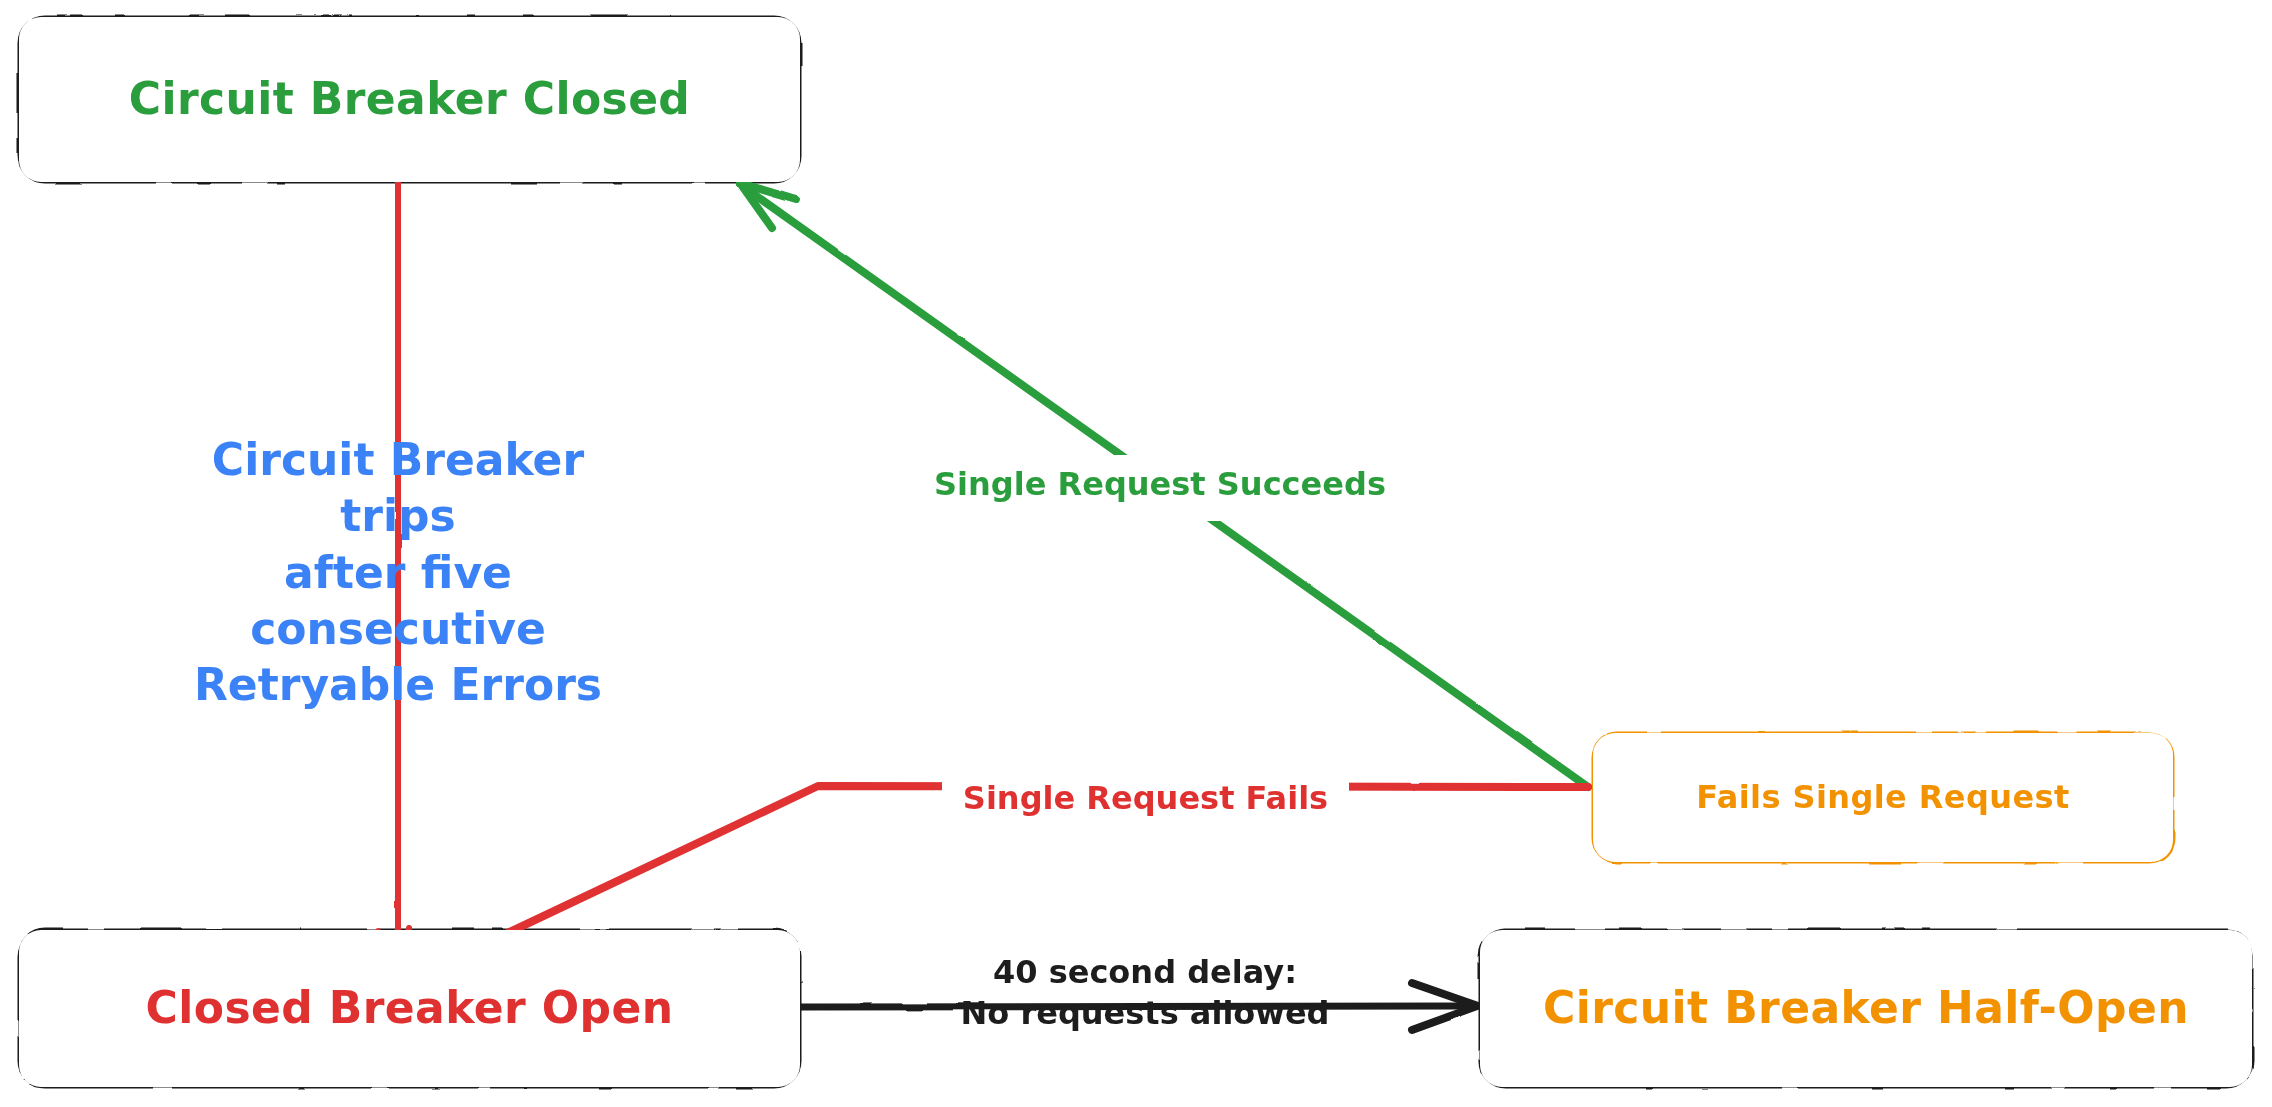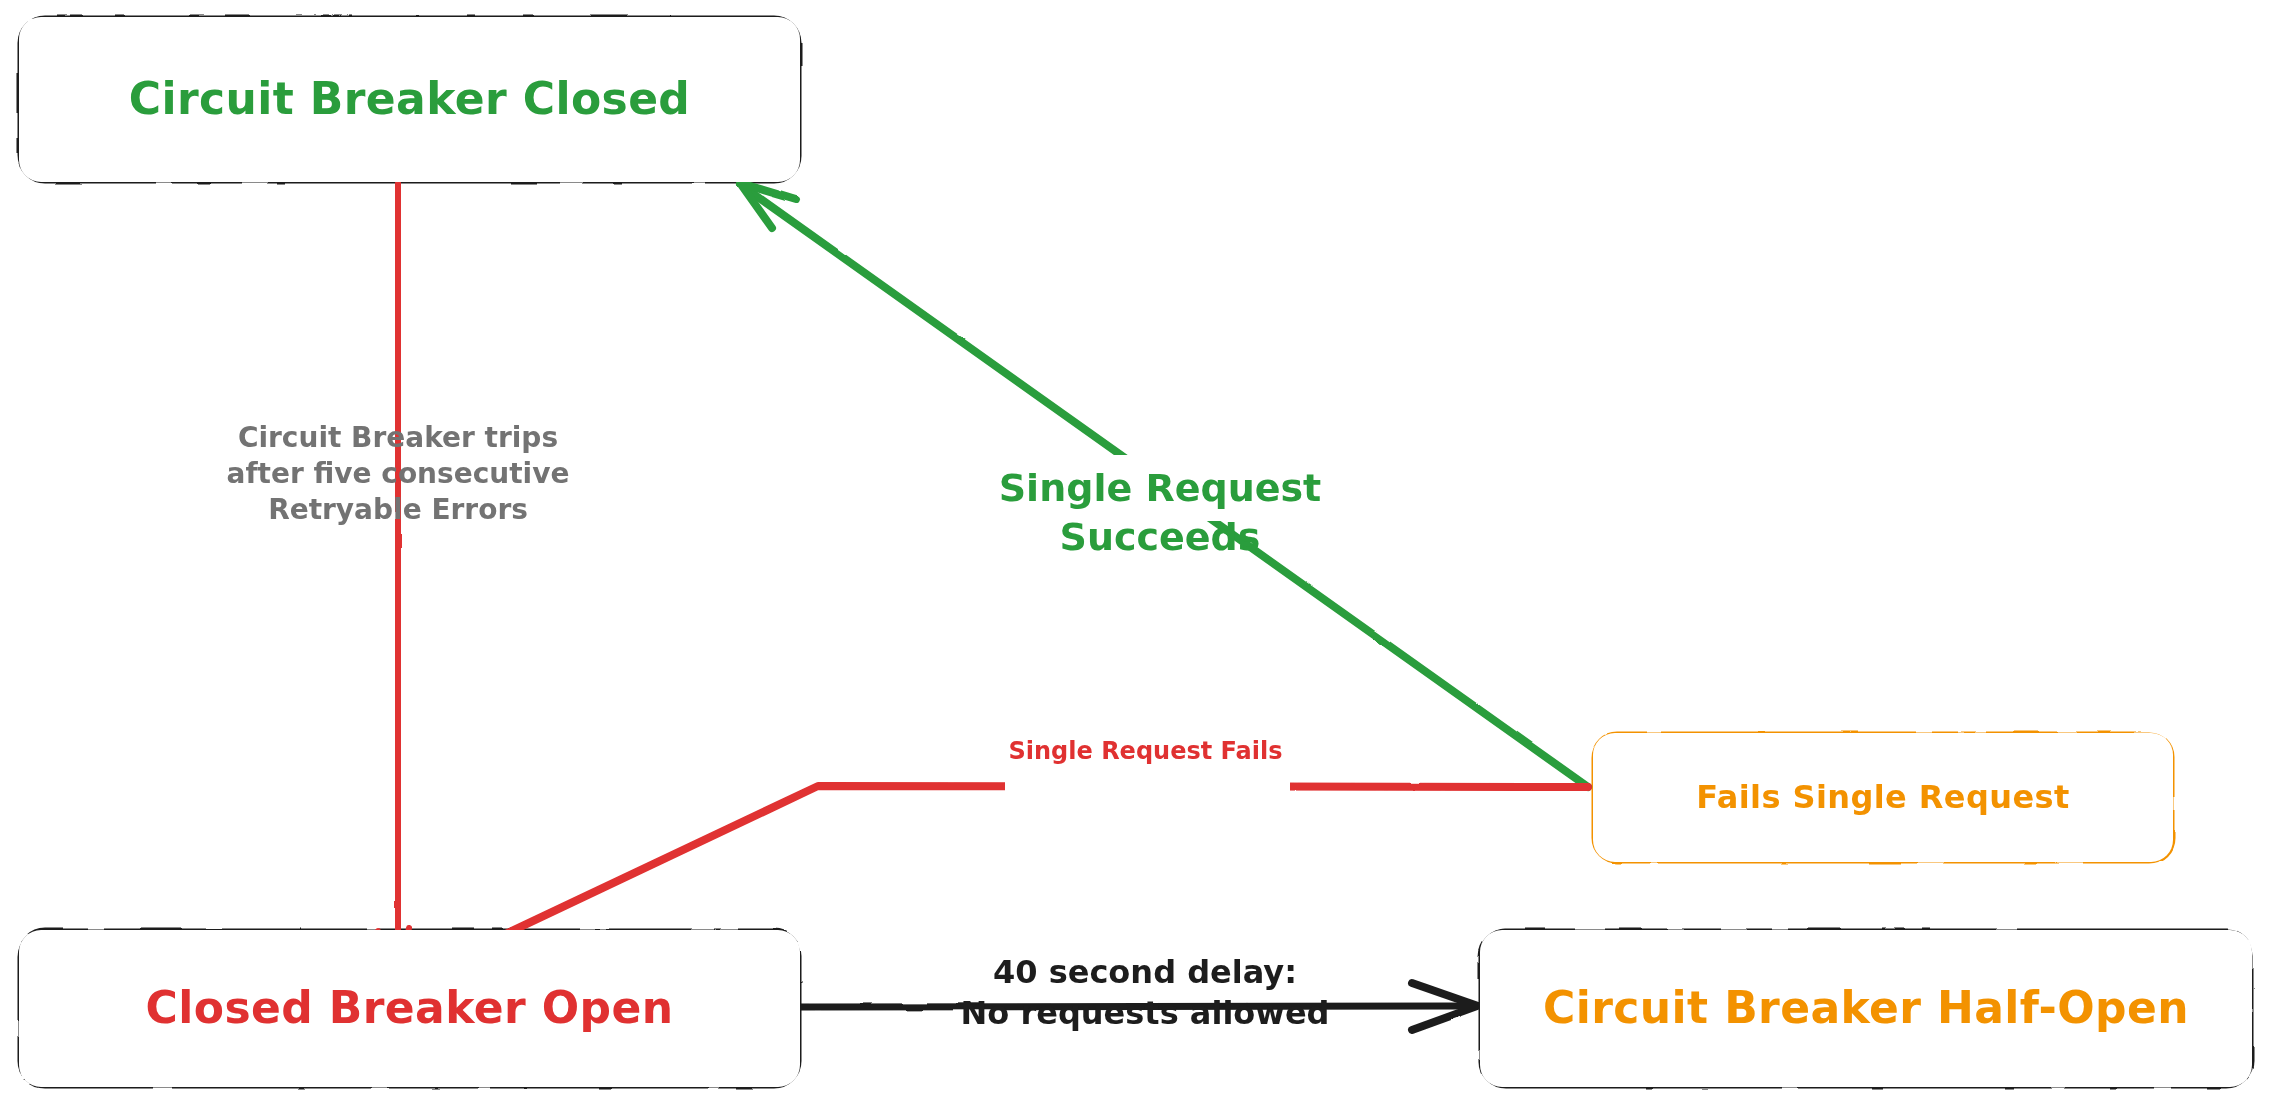--- a/index.html
+++ b/index.html
@@ -121,24 +121,24 @@
   </div>
 
   <div class="node-box" style="left:1593px; top:733px; width:580px; height:129px;">
     <span class="node-label" style="color:#f39200; font-size:32px;">Fails Single Request</span>
   </div>
 
   <div class="node-box" style="left:1480px; top:930px; width:772px; height:157px;">
     <span class="node-label" style="color:#f39200; font-size:44px;">Circuit Breaker Half-Open</span>
   </div>
 
-  <div class="edge-label" style="left:148px; top:420px; width:500px; color:#737373; font-size:28px;">Circuit Breaker trips
+  <div class="edge-label" style="left:148px; top:432px; width:500px; color:#3b82f6; font-size:44px;">Circuit Breaker trips
 after five consecutive
 Retryable Errors</div>
 
-  <div class="edge-label" style="left:930px; top:464px; width:460px; color:#2a9d3c; font-size:38px;">Single Request Succeeds</div>
+  <div class="edge-label" style="left:930px; top:464px; width:460px; color:#2a9d3c; font-size:32px;">Single Request Succeeds</div>
 
-  <div class="edge-label boxed" style="left:942px; top:734px; width:395px; color:#e03131; font-size:24px;">Single Request Fails</div>
+  <div class="edge-label boxed" style="left:942px; top:776px; width:395px; color:#e03131; font-size:32px;">Single Request Fails</div>
 
   <div class="edge-label" style="left:935px; top:952px; width:420px; color:#1d1d1d; font-size:32px;">40 second delay:
 No requests allowed</div>
 
 </div>
 
 </body></html>

